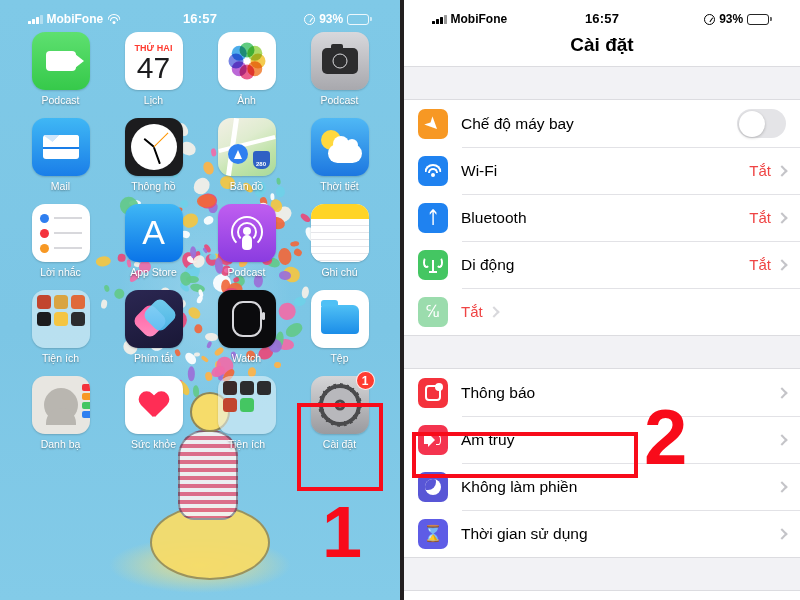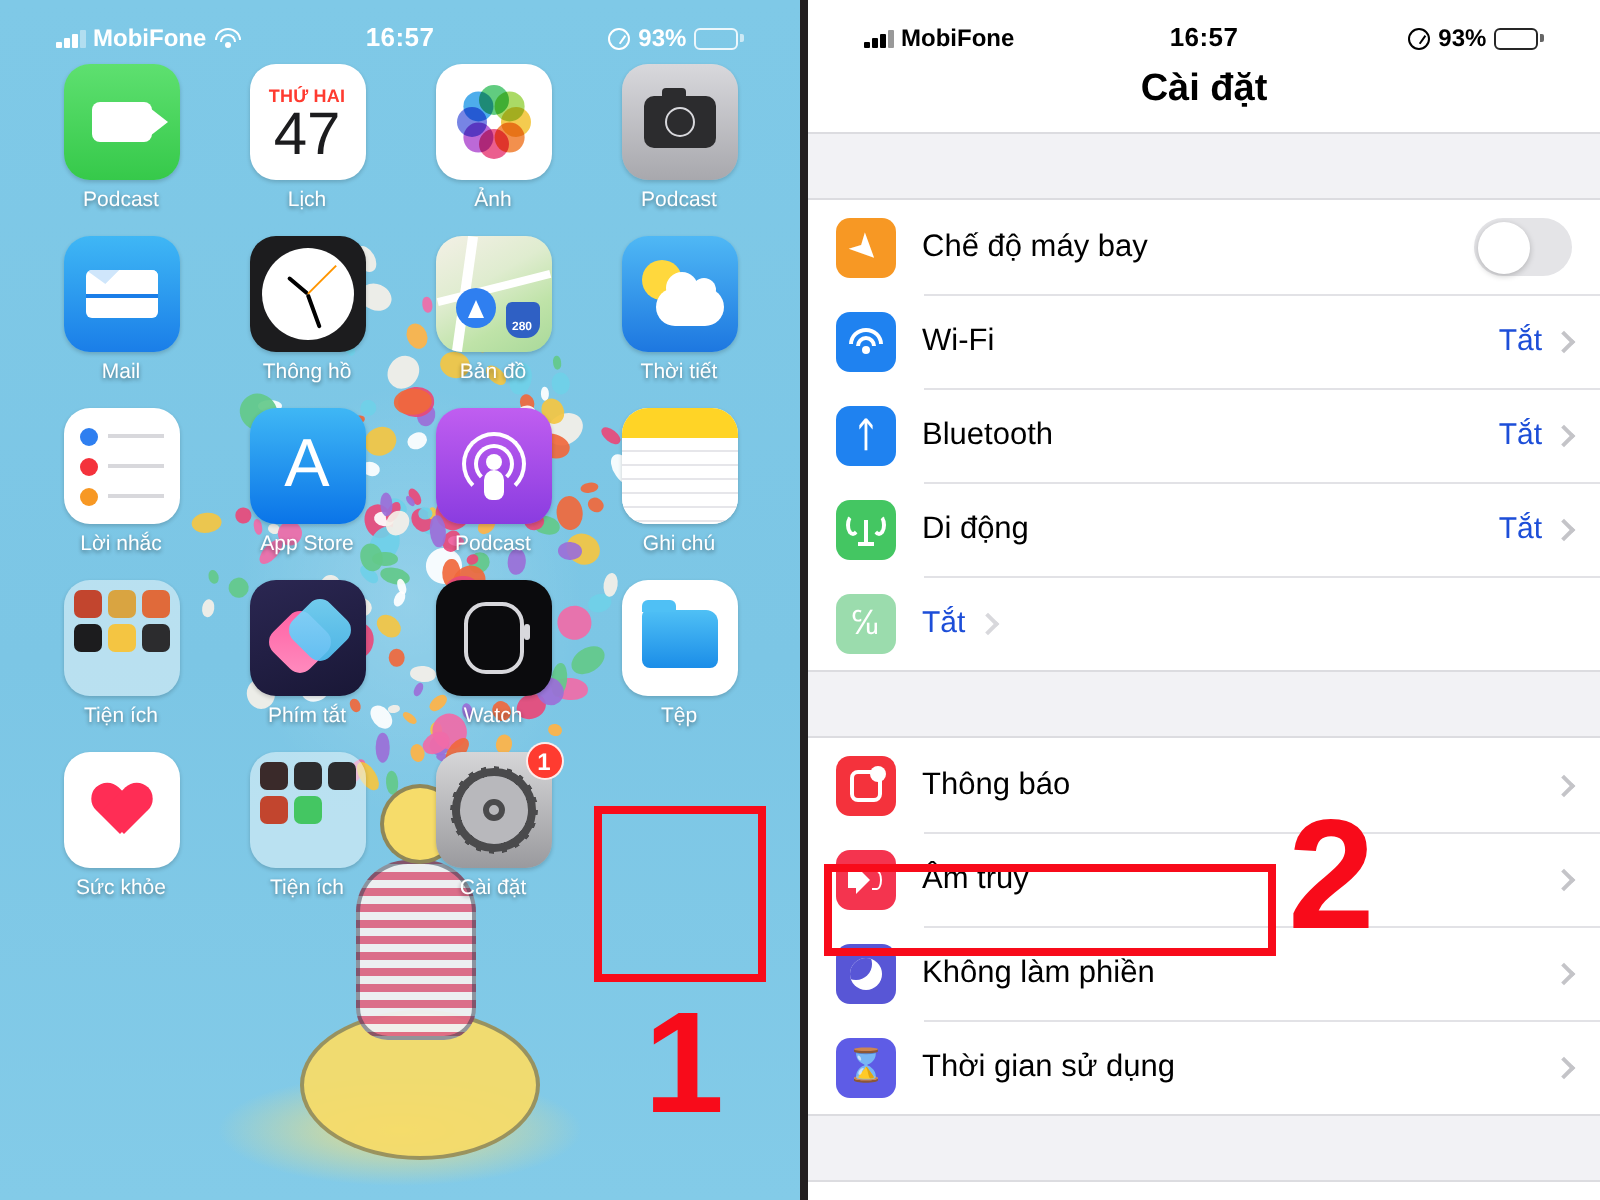--- a/index.html
+++ b/index.html
@@ -247,21 +247,21 @@
   .row + .row::before {
     content:""; position:absolute; left: 58px; right: 0; top: 0; height: 1px; background: #e2e2e6;
   }
   .set-icon {
     width: 30px; height: 30px; border-radius: 7px; flex: 0 0 30px;
     display: flex; align-items: center; justify-content: center;
     position: relative; margin-right: 13px;
   }
   .row-label { font-size: 15.5px; color: #000; flex: 1; }
   .row-label.dim { color: #9a9a9f; }
-  .row-value { font-size: 15px; color: #1d4ed8; margin-right: 7px; }
+  .row-value { font-size: 15px; color: #ef4444; margin-right: 7px; }
   .chev {
     width: 8px; height: 8px; border-right: 2px solid #c4c4c8; border-top: 2px solid #c4c4c8;
     transform: rotate(45deg); margin-right: 14px; flex: 0 0 auto;
   }
   .chev.dim { border-color: #d8d8dc; }
   .toggle {
     width: 49px; height: 29px; border-radius: 15px; background: #e4e4e7;
     position: relative; margin-right: 14px; flex: 0 0 49px;
   }
   .toggle .knob {
@@ -657,20 +657,34 @@
         <div class="app">
           <div class="icon-wrap">
             <div class="app-icon ic-files">
               <div class="fold"></div>
             </div>
           </div>
           <div class="app-label">Tệp</div>
         </div>
         <div class="app">
           <div class="icon-wrap">
+            <div class="app-icon ic-contacts">
+              <div class="av"></div>
+              <div class="tabs">
+                <i style="background:#f4323c"></i>
+                <i style="background:#f79824"></i>
+                <i style="background:#44c662"></i>
+                <i style="background:#2f7ff0"></i>
+              </div>
+            </div>
+          </div>
+          <div class="app-label">Danh bạ</div>
+        </div>
+        <div class="app">
+          <div class="icon-wrap">
             <div class="app-icon ic-health">
               <div class="heart"></div>
             </div>
           </div>
           <div class="app-label">Sức khỏe</div>
         </div>
         <div class="app">
           <div class="icon-wrap">
             <div class="app-icon ic-folder">
               <div class="fgrid">

